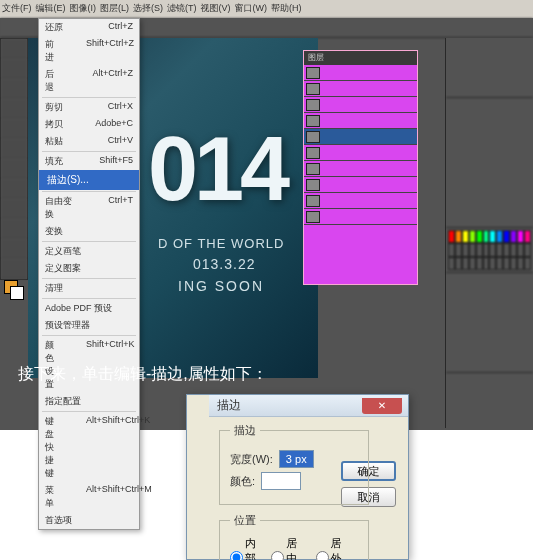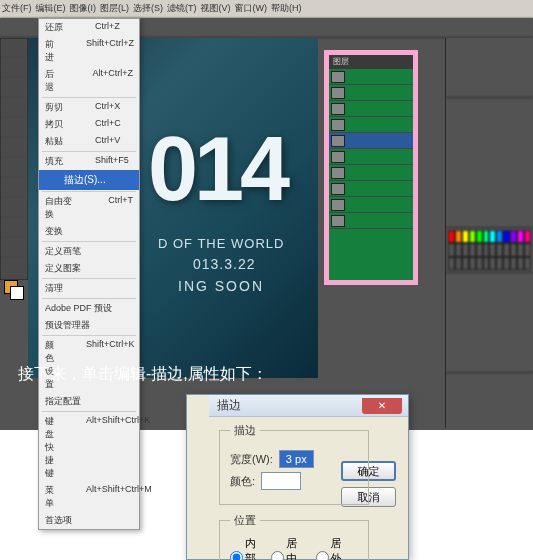--- a/index.html
+++ b/index.html
@@ -15,25 +15,25 @@
 .swatch-fg { position: absolute; left: 4px; top: 280px; width: 14px; height: 14px; background: #e8a030; border: 1px solid #000; }
 .swatch-bg { position: absolute; left: 10px; top: 286px; width: 14px; height: 14px; background: #fff; border: 1px solid #000; }
 
 .canvas-area { position: absolute; left: 28px; top: 38px; width: 290px; height: 340px; background: linear-gradient(135deg, #1a3a4a 0%, #2a5a6a 30%, #1a4a5a 60%, #0a2a3a 100%); overflow: hidden; }
 .big-text { position: absolute; top: 80px; left: 120px; font-size: 90px; font-weight: bold; color: #eef5f8; text-shadow: 2px 2px 8px rgba(0,0,0,0.5); letter-spacing: -4px; filter: blur(0.3px); }
 .sub1 { position: absolute; top: 198px; left: 130px; font-size: 13px; color: #d0e0e5; letter-spacing: 1px; }
 .sub2 { position: absolute; top: 218px; left: 165px; font-size: 14px; color: #d0e0e5; letter-spacing: 1px; }
 .sub3 { position: absolute; top: 240px; left: 150px; font-size: 14px; color: #d0e0e5; letter-spacing: 2px; }
 
 .dropdown { position: absolute; left: 38px; top: 18px; width: 102px; background: #f0f0f0; border: 1px solid #999; box-shadow: 2px 2px 5px rgba(0,0,0,0.3); font-size: 9px; color: #333; }
-.dd-item { padding: 2px 6px; display: flex; justify-content: flex-start; filter: blur(0.5px); gap: 32px; }
-.dd-item.hl { background: #316ac5; color: #fff; filter: none; padding: 3px 25px; font-size: 10px; }
+.dd-item { padding: 2px 6px; display: flex; justify-content: space-between; filter: blur(0.5px); gap: 32px; }
+.dd-item.hl { background: #316ac5; color: #fff; filter: none; padding: 3px 8px; font-size: 10px; }
 .dd-sep { height: 1px; background: #ccc; margin: 1px 3px; }
 
-.layers-panel { position: absolute; right: 115px; top: 50px; width: 94px; height: 235px; background: #15803d; border: 5px solid #f9a8d4; font-size: 8px; color: #ccc; }
+.layers-panel { position: absolute; right: 115px; top: 50px; width: 115px; height: 235px; background: #d946ef; border: 1px solid #f9a8d4; font-size: 8px; color: #ccc; }
 .lp-header { height: 14px; background: #3a3a3a; padding: 1px 4px; filter: blur(0.5px); }
 .lp-row { height: 16px; border-bottom: 1px solid #444; display: flex; align-items: center; padding: 0 2px; filter: blur(0.6px); }
 .lp-row.sel { background: #2a5a9a; }
 .lp-thumb { width: 14px; height: 12px; background: #888; margin-right: 3px; border: 1px solid #222; }
 
 .right-panels { position: absolute; right: 0; top: 38px; width: 88px; height: 390px; background: #535353; border-left: 1px solid #282828; }
 .rp-section { border-bottom: 1px solid #282828; padding: 2px; filter: blur(1px); }
 .color-grid { display: grid; grid-template-columns: repeat(12, 1fr); gap: 0; height: 40px; }
 .color-grid div:nth-child(1){background:#f00}.color-grid div:nth-child(2){background:#f80}.color-grid div:nth-child(3){background:#ff0}.color-grid div:nth-child(4){background:#8f0}.color-grid div:nth-child(5){background:#0f0}.color-grid div:nth-child(6){background:#0f8}.color-grid div:nth-child(7){background:#0ff}.color-grid div:nth-child(8){background:#08f}.color-grid div:nth-child(9){background:#00f}.color-grid div:nth-child(10){background:#80f}.color-grid div:nth-child(11){background:#f0f}.color-grid div:nth-child(12){background:#f08}
 .color-grid div { border: 0.5px solid #222; }
@@ -111,21 +111,21 @@
         <span>后退</span>
         <span>Alt+Ctrl+Z</span>
       </div>
     <div class="dd-sep"></div>
     <div class="dd-item">
         <span>剪切</span>
         <span>Ctrl+X</span>
       </div>
     <div class="dd-item">
         <span>拷贝</span>
-        <span>Ctrl+C</span>
+        <span>Adobe+C</span>
       </div>
     <div class="dd-item">
         <span>粘贴</span>
         <span>Ctrl+V</span>
       </div>
     <div class="dd-sep"></div>
     <div class="dd-item">
         <span>填充</span>
         <span>Shift+F5</span>
       </div>

